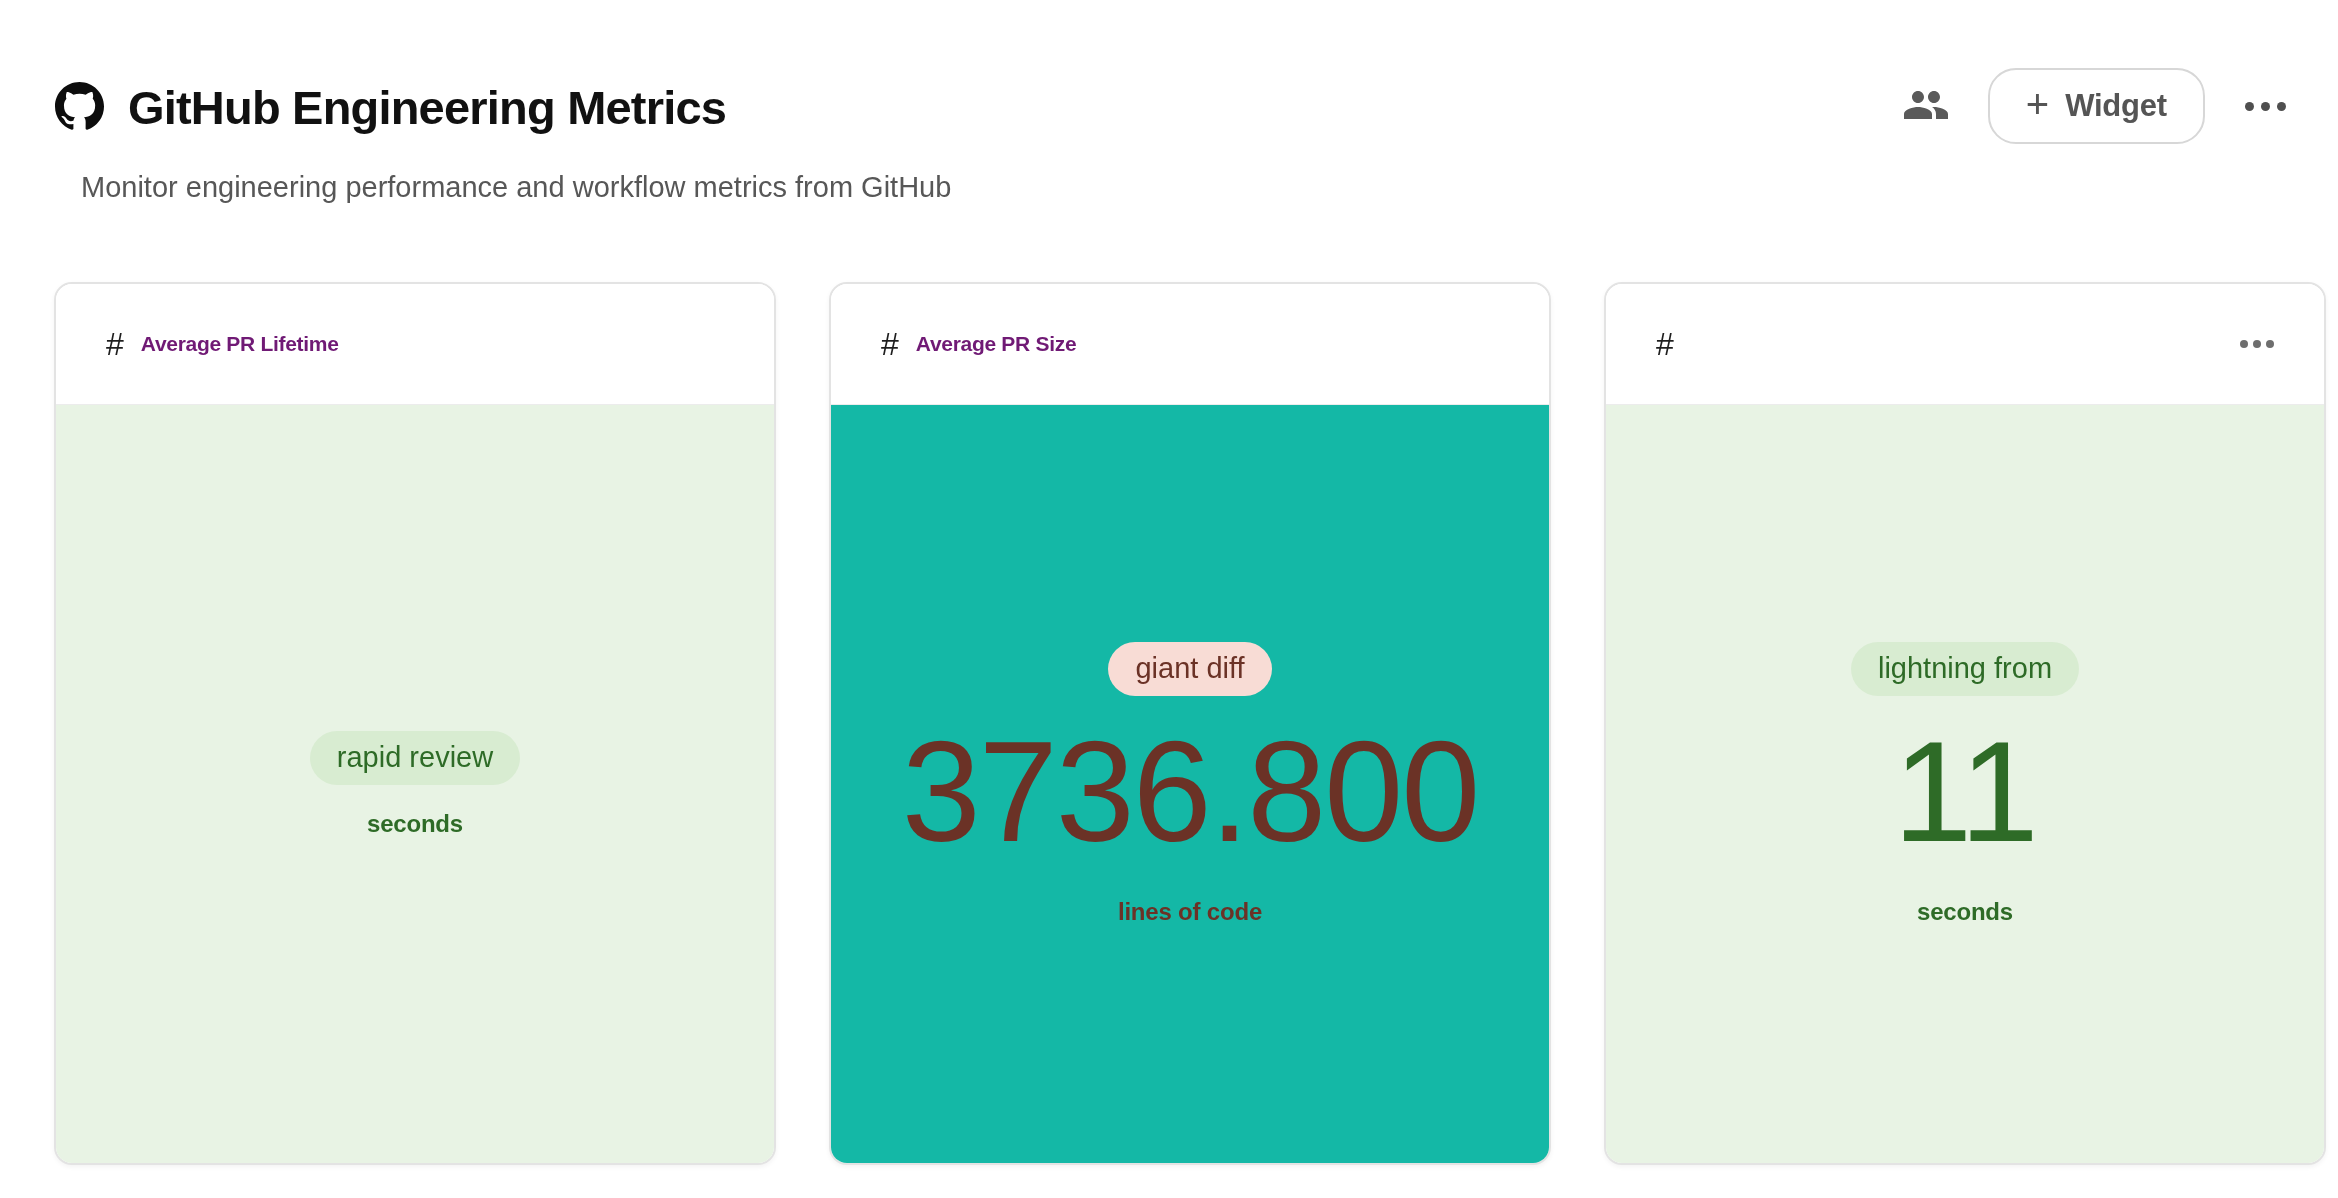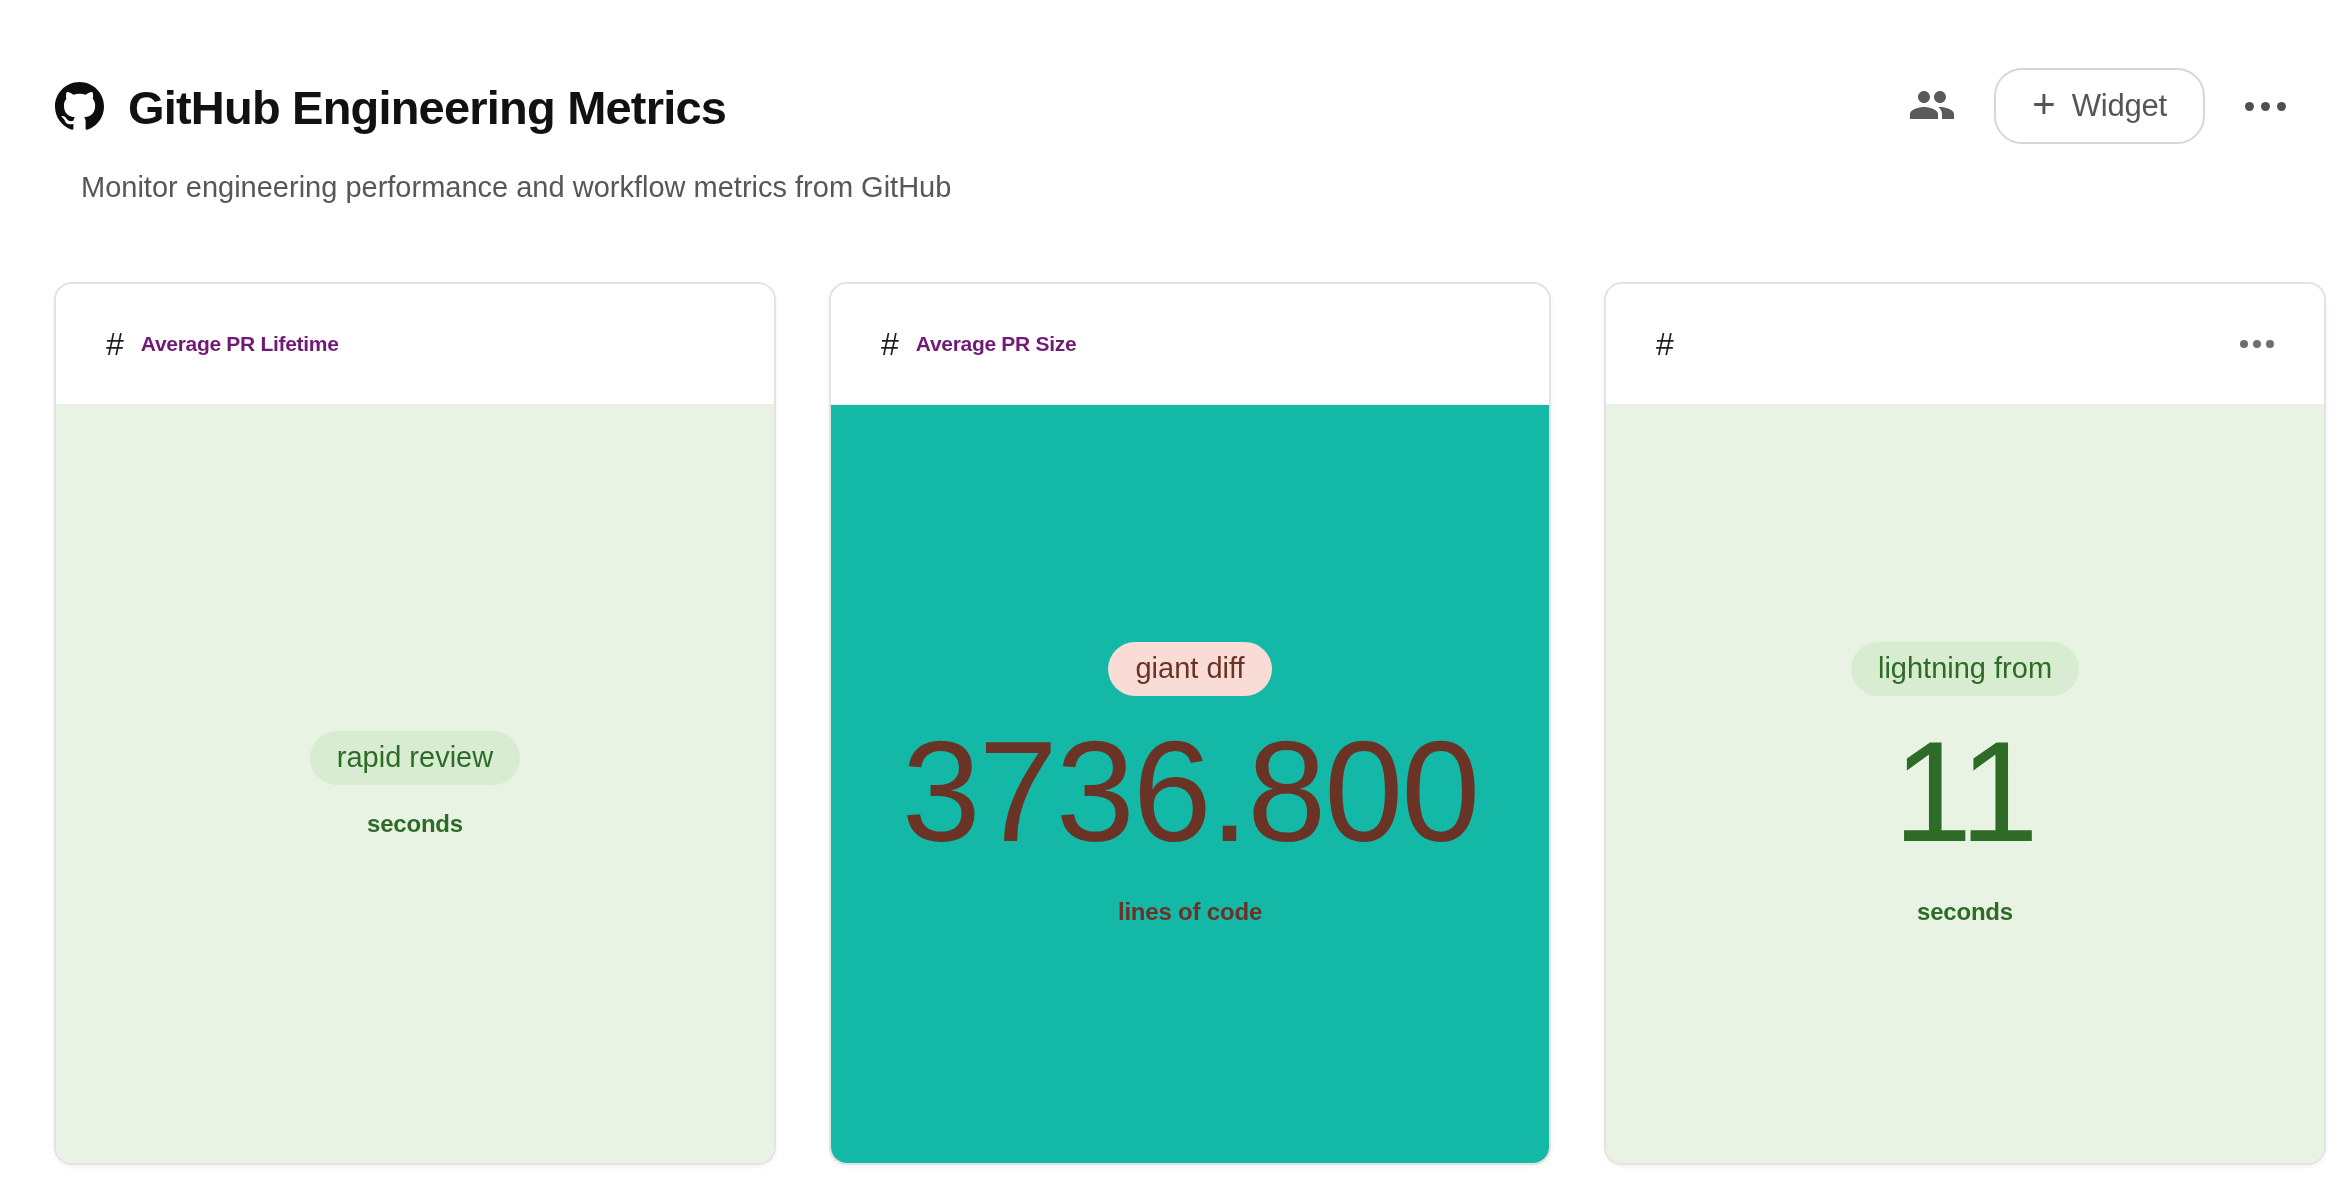--- a/index.html
+++ b/index.html
@@ -35,21 +35,21 @@
     display: flex; align-items: center; justify-content: center;
   }
   .people-btn svg { width: 48px; height: 48px; fill: #5a5a5a; }
   .widget-btn {
     display: flex; align-items: center; justify-content: center; gap: 16px;
     height: 76px; padding: 0 36px;
     background: #ffffff; border: 2px solid #d7d7d7; border-radius: 28px;
     cursor: pointer; color: #555555;
   }
   .widget-btn .plus { font-size: 40px; font-weight: 300; line-height: 1; margin-top: -4px; }
-  .widget-btn .label { font-size: 31px; font-weight: 400; letter-spacing: -0.2px; }
+  .widget-btn .label { font-size: 31px; font-weight: 700; letter-spacing: -0.2px; }
   .menu-btn {
     border: none; background: transparent; cursor: pointer;
     display: flex; align-items: center; gap: 7px; padding: 8px 2px;
   }
   .menu-btn .dot { width: 9px; height: 9px; border-radius: 50%; background: #4f4f4f; }
 
   
   .cards {
     position: absolute; top: 282px; left: 54px;
     display: flex; gap: 53px;

